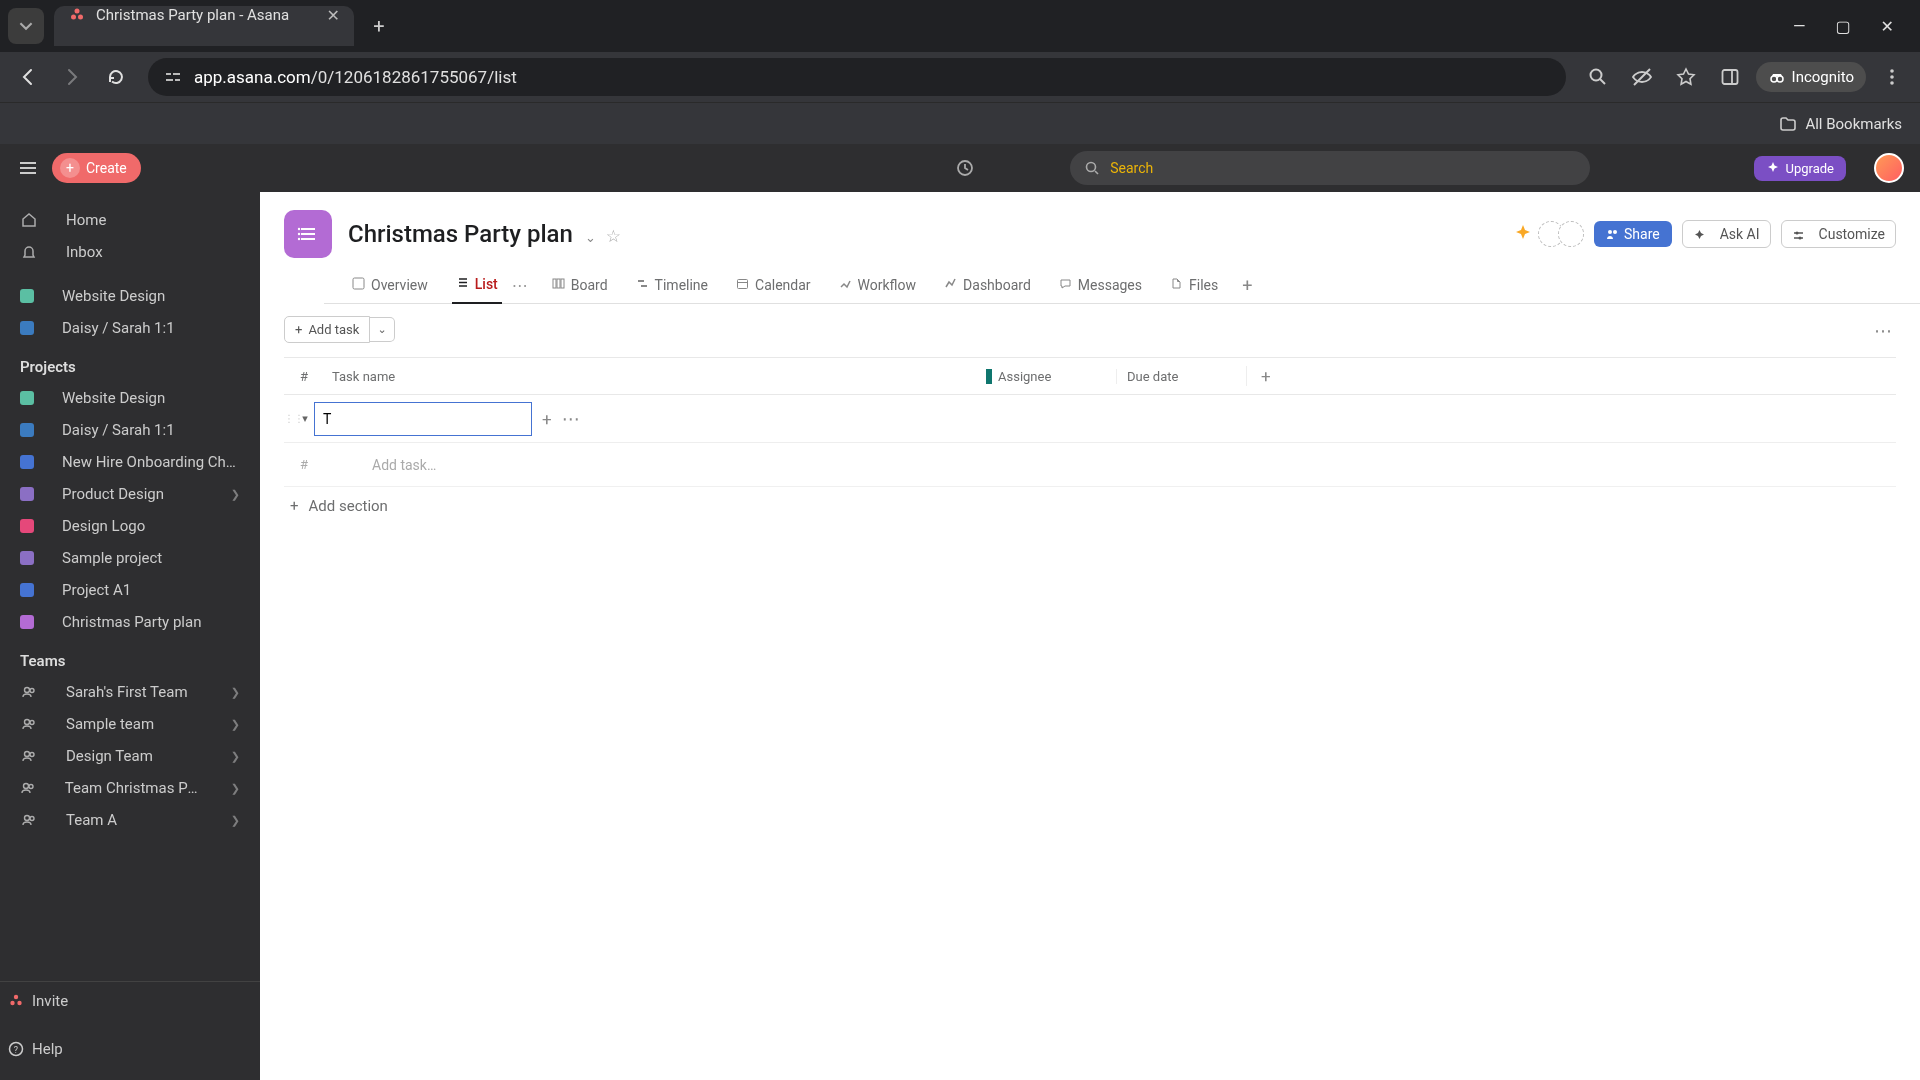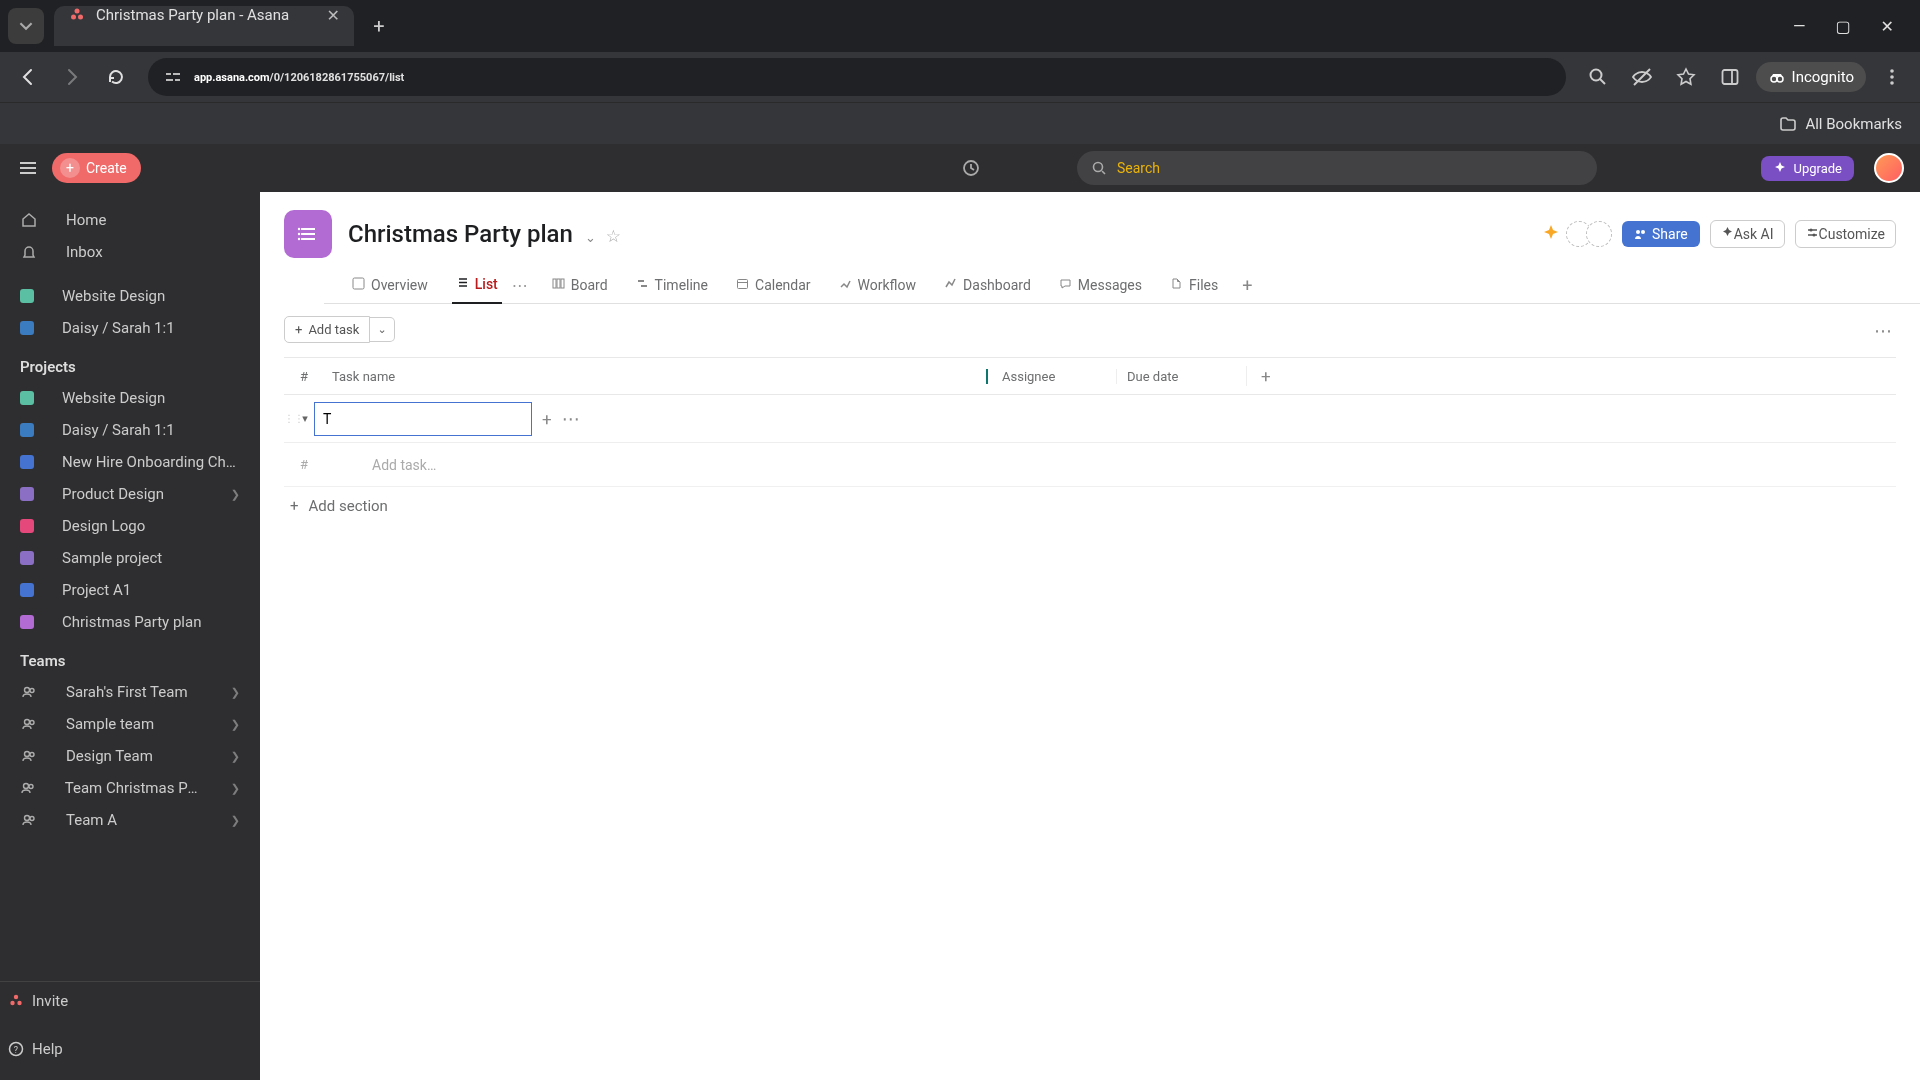--- a/index.html
+++ b/index.html
@@ -14,38 +14,38 @@
 .tab-close { color: #bbb; font-size: 16px; }
 .new-tab-btn { margin-left: 10px; color: #ccc; font-size: 20px; width: 30px; text-align:center; }
 .window-controls { margin-left: auto; display: flex; gap: 30px; padding-right: 18px; color: #e0e0e0; }
 .window-controls span { font-size: 16px; }
 
 .browser-toolbar { height: 50px; background: #35363a; display: flex; align-items: center; padding: 0 10px; gap: 8px; }
 .nav-btn { width: 36px; height: 36px; display:flex; align-items:center; justify-content:center; color: #ccc; border-radius: 50%; }
 .nav-btn.disabled { opacity: 0.4; }
 .address-bar { flex: 1; height: 38px; background: #202124; border-radius: 20px; display: flex; align-items: center; padding: 0 16px; gap: 12px; margin: 0 6px; }
 .address-bar .secure { color: #bbb; }
-.url-text { color: #e0e0e0; font-size: 11px; flex: 1; font-weight: bold; }
+.url-text { color: #e0e0e0; font-size: 17px; flex: 1; }
 .url-text .domain { color: #fff; }
 .toolbar-icon { width: 36px; height: 36px; display:flex; align-items:center; justify-content:center; color: #ccc; }
 .incognito-chip { background: #4d4d4d; color: #fff; padding: 6px 12px; border-radius: 18px; display:flex; align-items:center; gap: 6px; font-size: 15px; }
 
 .bookmarks-bar { height: 42px; background: #35363a; border-top: 1px solid #2a2a2a; display:flex; align-items:center; justify-content:flex-end; padding: 0 18px; }
 .bookmark-btn { color: #e0e0e0; font-size: 15px; display:flex; align-items:center; gap: 8px; }
 
 
 .app { height: calc(1080px - 52px - 50px - 42px); display: flex; flex-direction: column; background: #1e1f21; }
 .app-header { height: 48px; background: #2e2e30; display: flex; align-items: center; padding: 0 16px; gap: 12px; }
 .hamburger { color: #ccc; width: 24px; height: 24px; display:flex; align-items:center; justify-content:center; }
 .create-btn { background: #f06a6a; color: #fff; border-radius: 18px; padding: 5px 14px 5px 8px; display:flex; align-items:center; gap: 6px; font-size: 14px; }
 .create-plus { width: 20px; height: 20px; border-radius: 50%; background: rgba(255,255,255,0.25); display:flex; align-items:center; justify-content:center; font-size:14px; }
 .history-icon { color: #aaa; margin-left: auto; }
 .search-box { height: 34px; width: 520px; background: #424244; border-radius: 17px; display:flex; align-items:center; padding: 0 14px; gap: 10px; color: #eab308; margin: 0 auto; }
 .search-label { font-size: 14px; }
-.header-right { margin-left: auto; display:flex; align-items:center; gap: 20px; }
+.header-right { margin-left: auto; display:flex; align-items:center; gap: 28px; }
 .upgrade-btn { background: #7b4fc4; color: #fff; padding: 5px 12px; border-radius: 8px; font-size: 13px; display:flex; align-items:center; gap:6px; }
 .avatar { width: 30px; height: 30px; border-radius: 50%; background: linear-gradient(135deg,#ff9a56,#ff5e62); border:2px solid #fff; }
 
 .app-body { flex:1; display:flex; }
 
 
 .sidebar { width: 260px; background: #2e2e30; color: #ccc; display:flex; flex-direction:column; padding: 12px 0; overflow-y:auto; font-size: 15px; }
 .side-item { padding: 7px 20px; display:flex; align-items:center; gap: 28px; cursor:pointer; }
 .side-icon { width: 18px; height: 18px; display:flex; align-items:center; justify-content:center; opacity:0.8; }
 .section-label { padding: 14px 20px 6px; font-weight: 600; color: #ddd; font-size: 15px; }
@@ -60,40 +60,40 @@
 .project-header { padding: 18px 24px 0; display:flex; align-items:center; gap: 16px; }
 .proj-icon { width: 48px; height: 48px; border-radius: 10px; background: #b36bd4; display:flex; align-items:center; justify-content:center; color:#fff; }
 .proj-title { font-size: 24px; font-weight: 500; color: #1e1f21; }
 .title-dd { color:#888; font-size: 13px; margin-left:8px; }
 .star-icon { color:#aaa; font-size:17px; margin-left:6px; }
 .proj-actions { margin-left:auto; display:flex; align-items:center; gap: 10px; }
 .ai-sparkle { width:22px; height:22px; color:#f5a623; }
 .member-circles { display:flex; }
 .member-circles .mc { width:26px; height:26px; border-radius:50%; border:1.5px dashed #bbb; margin-left:-6px; background:#fff; }
 .share-btn { background:#4573d2; color:#fff; padding: 5px 12px; border-radius:6px; font-size:14px; display:flex; align-items:center; gap:5px; }
-.outline-btn { border:1px solid #ccc; color:#555; padding:5px 10px; border-radius:6px; font-size:14px; display:flex; align-items:flex-start; gap:0; background:#fff; }
+.outline-btn { border:1px solid #ccc; color:#555; padding:5px 10px; border-radius:6px; font-size:14px; display:flex; align-items:flex-end; gap:14px; background:#fff; }
 
 .tabs-row { padding: 10px 24px 0; display:flex; align-items:center; gap: 20px; border-bottom:1px solid #e0e0e0; margin-left: 64px; }
 .tab-item { padding: 8px 4px 10px; color:#6d6e6f; font-size:14px; display:flex; align-items:flex-start; gap:6px; cursor:pointer; }
 .tab-item.active { color:#b91c1c; border-bottom: 2px solid #1e1f21; font-weight:500; margin-bottom:-1px; }
 .tab-options-dots { color:#999; margin-left:-10px; }
 .add-tab { color:#888; font-size:18px; }
 
 .content-area { flex:1; padding: 12px 24px; position:relative; }
 .add-task-btn-wrap { display:flex; align-items:center; }
 .add-task-btn { border:1px solid #ccc; padding: 5px 10px; border-radius: 5px 0 0 5px; font-size:13px; color:#555; display:flex; align-items:center; gap:6px; background:#fff; }
 .add-task-dd { border:1px solid #ccc; border-left:0; padding:5px 7px; border-radius:0 5px 5px 0; font-size:11px; color:#666; background:#fff; }
 .more-dots-right { position:absolute; right: 28px; top: 16px; color:#888; font-size:18px; }
 
 .list-table { margin-top: 14px; }
 .list-header { display:flex; align-items:center; border-top:1px solid #e8e8e8; border-bottom:1px solid #e8e8e8; height: 38px; font-size:13px; color:#6d6e6f; }
 .col-drag { width: 12px; }
 .col-num { width: 30px; padding-left: 4px; }
 .col-name { width: 660px; padding-left: 6px; }
-.col-assignee { width: 130px; border-left:2px solid #0f766e; padding-left: 14px; }
+.col-assignee { width: 130px; border-left:6px solid #0f766e; padding-left: 6px; }
 .col-due { width: 130px; border-left:1px solid #eee; padding-left: 10px; }
 .col-add { border-left:1px solid #eee; padding-left: 14px; color:#888; font-size:17px; flex:1; }
 
 .section-row { display:flex; align-items:center; height: 48px; border-bottom:1px solid #eee; }
 .drag-handle { width:12px; color:#ccc; font-size:10px; }
 .section-caret { width:18px; color:#666; font-size:11px; text-align:center; }
 .section-input { border:1.5px solid #4573d2; height: 34px; width: 218px; padding: 4px 8px; font-size: 14px; outline:none; }
 .row-plus { margin-left: 10px; color:#888; font-size:17px; }
 .row-dots { margin-left: 10px; color:#888; font-size:18px; }
 

